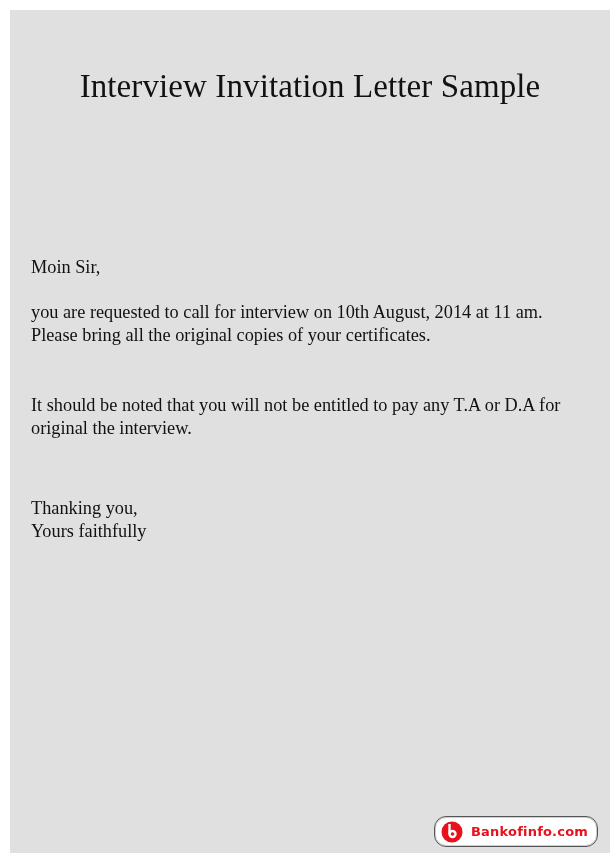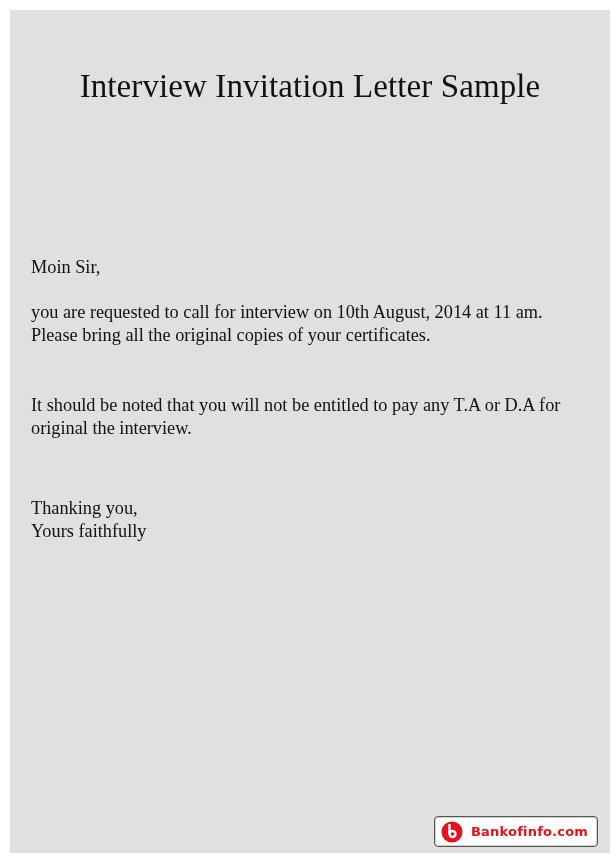--- a/index.html
+++ b/index.html
@@ -52,21 +52,21 @@
     .signature { top: 543px; }
 
     .logo-box {
       position: absolute;
       left: 424px;
       top: 806px;
       width: 162px;
       height: 29px;
       background: #ffffff;
       border: 1px solid #555555;
-      border-radius: 4px;
+      border-radius: 12px;
       box-shadow: inset 0 0 0 1px #cfcfcf;
       display: flex;
       align-items: center;
     }
     .logo-mark {
       width: 22px;
       height: 22px;
       margin-left: 6px;
       display: inline-block;
     }

